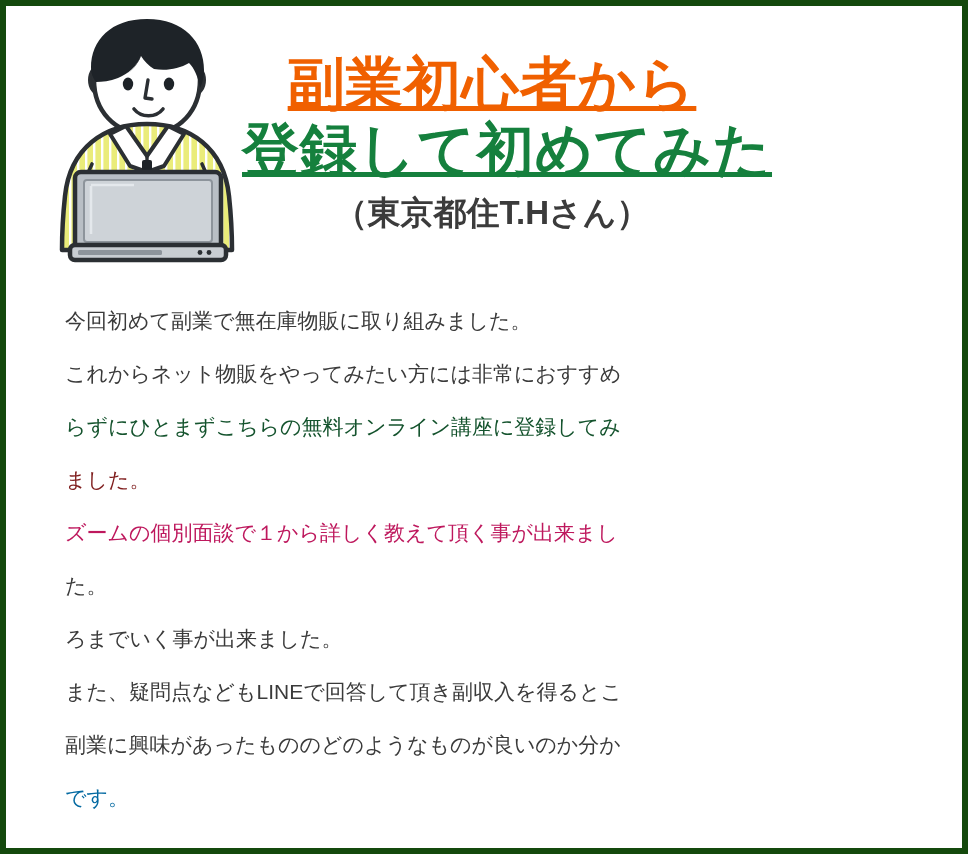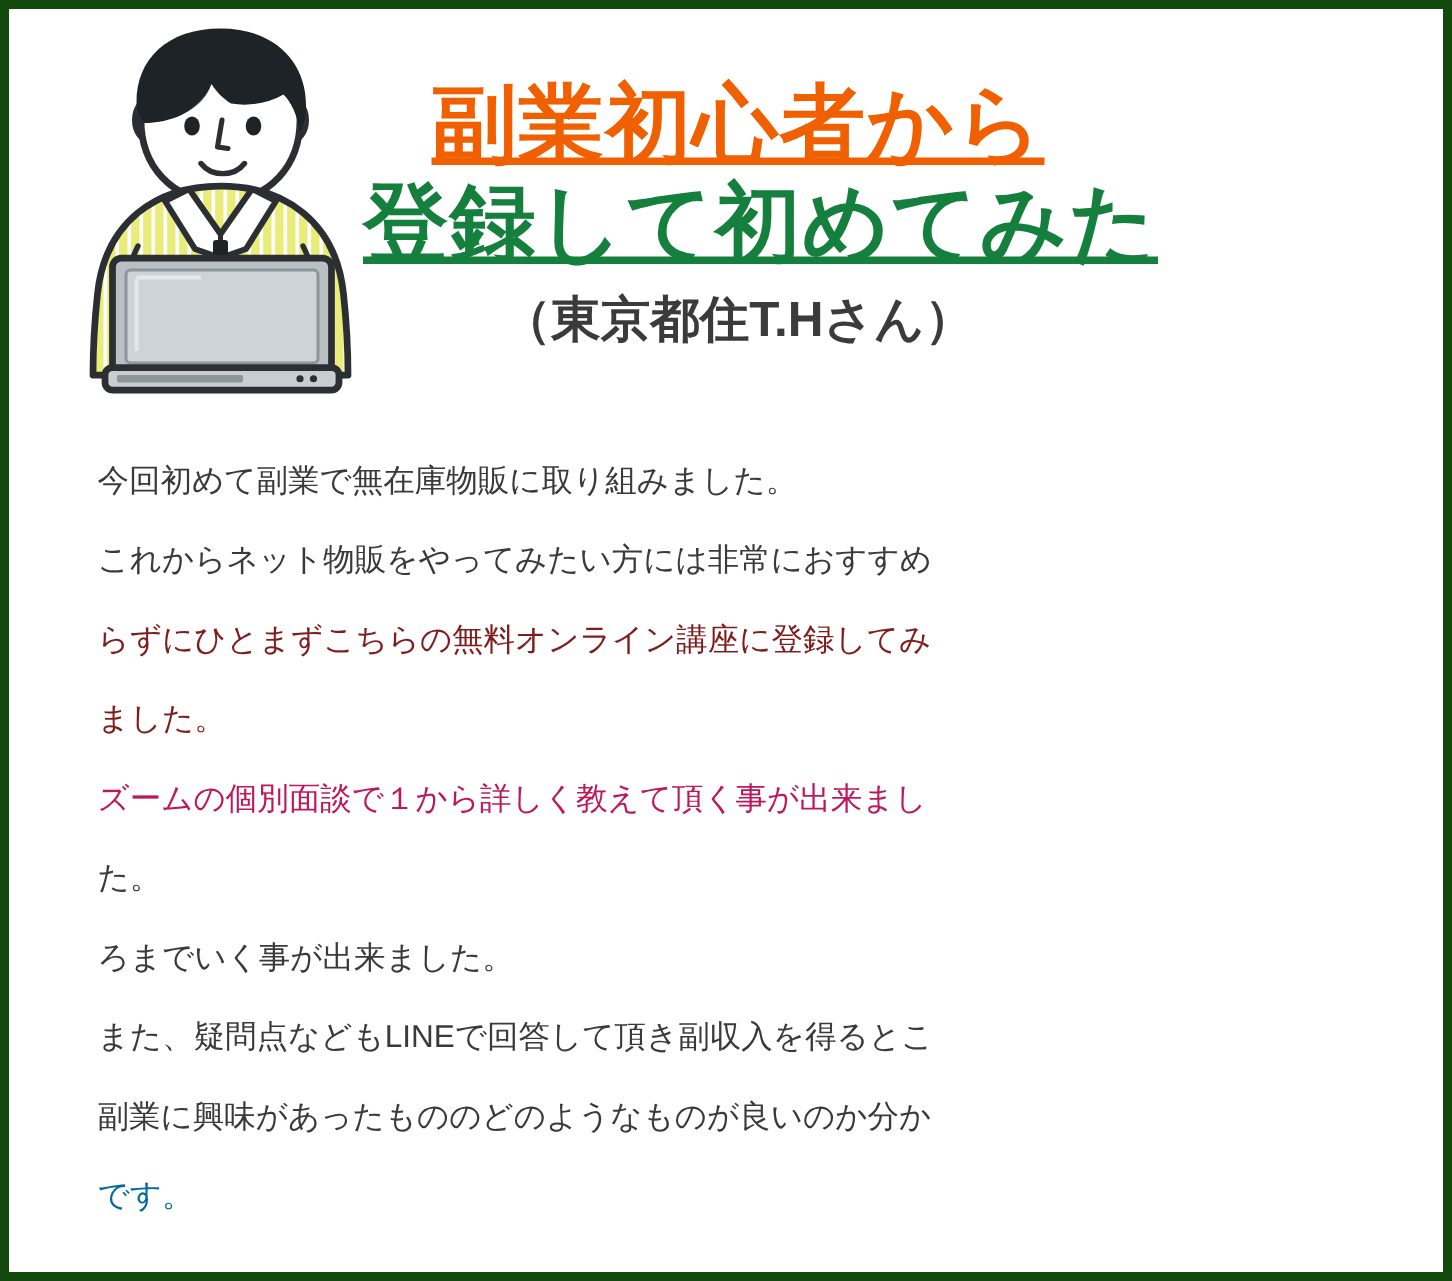--- a/index.html
+++ b/index.html
@@ -175,21 +175,21 @@
       <div class="head-line" style="color: rgb(240, 96, 0);">副業初心者から</div>
       <div class="head-line" style="color: #15803d;">登録して初めてみた</div>
       <div id="subtitle" style="color: rgb(59, 59, 59);">（東京都住T.Hさん）</div>
     </div>
 
   </div>
 
   <div id="body-text">
     <div class="body-line" style="color: rgb(58, 58, 58);">今回初めて副業で無在庫物販に取り組みました。</div>
     <div class="body-line" style="color: rgb(58, 58, 58);">これからネット物販をやってみたい方には非常におすすめ</div>
-    <div class="body-line" style="color: #7f1d1d;">らずにひとまずこちらの無料オンライン講座に登録してみ</div>
+    <div class="body-line" style="color: #14532d;">らずにひとまずこちらの無料オンライン講座に登録してみ</div>
     <div class="body-line" style="color: #7f1d1d;">ました。</div>
     <div class="body-line" style="color: #be185d;">ズームの個別面談で１から詳しく教えて頂く事が出来まし</div>
     <div class="body-line" style="color: rgb(58, 58, 58);">た。</div>
     <div class="body-line" style="color: rgb(58, 58, 58);">ろまでいく事が出来ました。</div>
     <div class="body-line" style="color: rgb(58, 58, 58);">また、疑問点などもLINEで回答して頂き副収入を得るとこ</div>
     <div class="body-line" style="color: rgb(58, 58, 58);">副業に興味があったもののどのようなものが良いのか分か</div>
     <div class="body-line" style="color: #0369a1;">です。</div>
   </div>
 
 </div>

